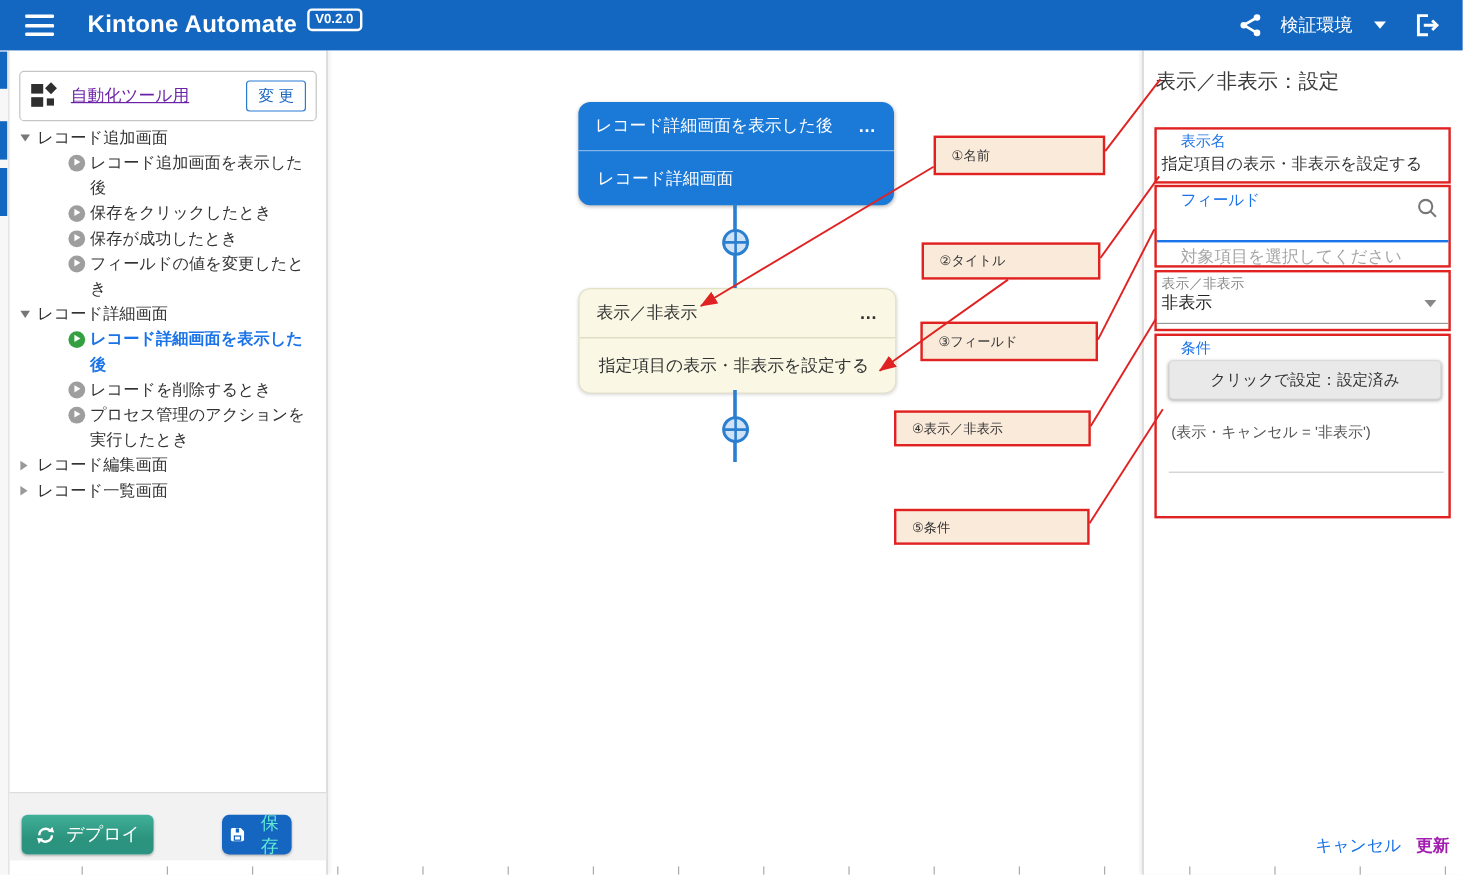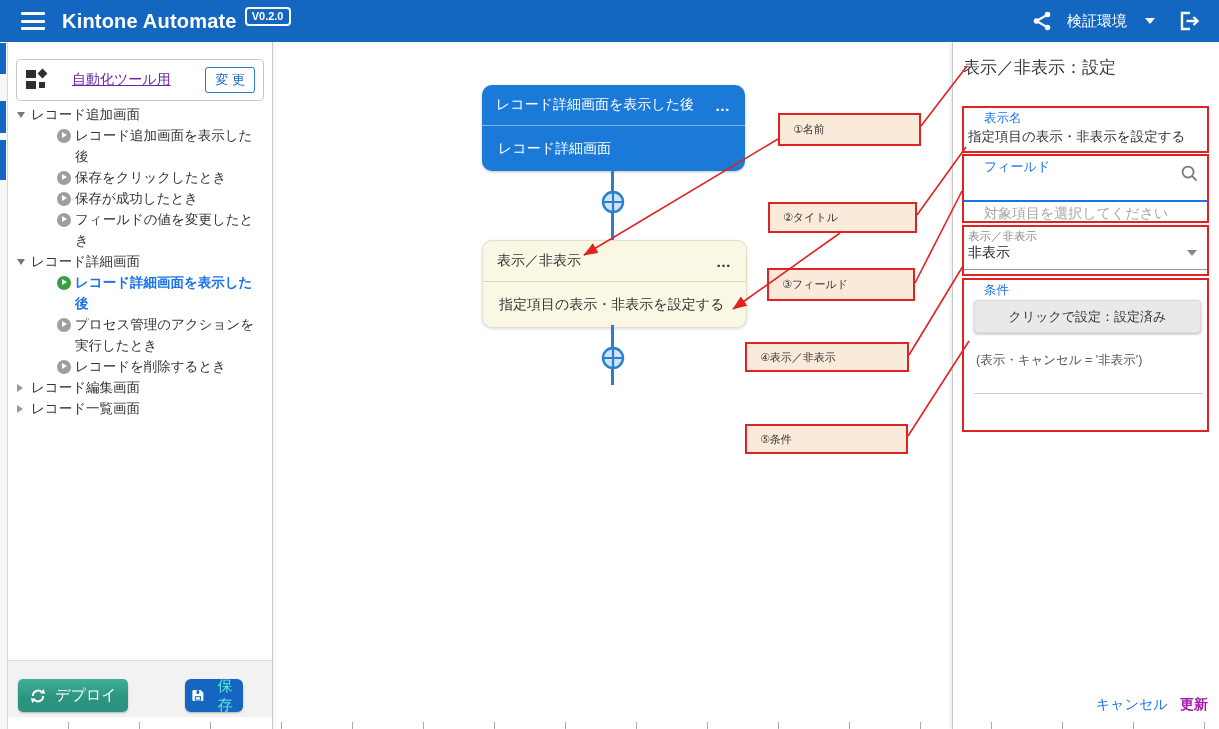--- a/index.html
+++ b/index.html
@@ -4,39 +4,39 @@
 <style>
   html,body{margin:0;padding:0;}
   body{
     position:relative;width:1219px;height:729px;overflow:hidden;background:#fff;
     font-family:"Liberation Sans","DejaVu Sans",sans-serif;color:#333;
   }
   
   .header{position:absolute;left:0;top:0;width:1219px;height:42px;background:#1467c0;display:flex;align-items:center;z-index:60;}
   .hamburger{width:24px;height:18px;margin-left:21px;display:flex;flex-direction:column;justify-content:space-between;cursor:pointer;}
   .hamburger span{display:block;height:3px;background:#fff;border-radius:1px;}
-  .app-title{color:#fff;font-size:20px;font-weight:bold;margin-left:17px;letter-spacing:.2px;}
+  .app-title{color:#fff;font-size:20px;font-weight:bold;margin-left:28px;letter-spacing:.2px;}
   .version-badge{color:#fff;font-size:11px;font-weight:bold;border:2px solid #fff;border-radius:4px;padding:0 5px;line-height:15px;margin-left:8px;position:relative;top:-5px;}
   .header-right{margin-left:auto;display:flex;align-items:center;gap:14px;margin-right:18px;}
   .env-label{color:#fff;font-size:15px;}
   .caret-down-w{width:0;height:0;border-left:5px solid transparent;border-right:5px solid transparent;border-top:6px solid #fff;margin-left:2px;}
   .icon-btn{display:flex;align-items:center;justify-content:center;cursor:pointer;}
   
   .leftstrip{position:absolute;left:0;top:42px;width:7px;height:687px;background:#f7f7f7;border-right:1px solid #d8d8d8;z-index:5;}
   .leftstrip .blk{position:absolute;left:0;width:6px;background:#1467c0;}
   
   .sidebar{position:absolute;left:8px;top:42px;width:264px;height:687px;background:#fff;border-right:1px solid #c9c9c9;box-shadow:2px 0 3px rgba(0,0,0,.06);z-index:10;}
   .app-selector{position:absolute;left:8px;top:17px;width:246px;height:40px;border:1px solid #c5c5c5;border-radius:4px;display:flex;align-items:center;background:#fff;}
   .app-icon{width:22px;height:22px;position:relative;margin-left:9px;flex:0 0 22px;}
   .app-icon i{position:absolute;background:#2f2f2f;}
   .app-icon .s1{left:0;top:1px;width:10px;height:8px;}
   .app-icon .s2{left:0;top:12px;width:10px;height:8px;}
   .app-icon .s3{left:13px;top:1px;width:7px;height:7px;transform:rotate(45deg);}
   .app-icon .s4{left:13px;top:13px;width:6px;height:6px;}
-  .app-link{color:#6c22a6;font-size:14px;text-decoration:underline;margin-left:24px;white-space:nowrap;cursor:pointer;}
+  .app-link{color:#6c22a6;font-size:14px;text-decoration:underline;margin-left:11px;white-space:nowrap;cursor:pointer;}
   .change-btn{margin-left:auto;margin-right:8px;border:1px solid #2a7bd2;color:#1a66c0;background:#fff;border-radius:3px;font-size:13px;padding:3px 9px;cursor:pointer;white-space:nowrap;}
   .tree{position:absolute;left:0;top:62px;width:264px;font-size:13.5px;line-height:21px;}
   .tree-row{display:flex;align-items:flex-start;cursor:pointer;}
   .tree-row.group{padding-left:9px;}
   .tree-row.item{padding-left:49px;}
   .tw{width:11px;flex:0 0 11px;display:flex;align-items:center;height:21px;}
   .tri-open{width:0;height:0;border-left:4.5px solid transparent;border-right:4.5px solid transparent;border-top:6px solid #777;}
   .tri-closed{width:0;height:0;border-top:4.5px solid transparent;border-bottom:4.5px solid transparent;border-left:6px solid #999;}
   .play{width:14px;height:14px;border-radius:50%;background:#9e9e9e;flex:0 0 14px;margin:3.5px 4px 0 0;position:relative;}
   .play::after{content:"";position:absolute;left:5px;top:3.5px;width:0;height:0;border-top:3.5px solid transparent;border-bottom:3.5px solid transparent;border-left:5px solid #fff;}
@@ -180,25 +180,25 @@
           <span class="tri-open"></span>
         </span>
       <span class="tree-label">レコード詳細画面</span>
     </div>
     <div class="tree-row item selected">
       <span class="play green"></span>
       <span class="tree-label">レコード詳細画面を表示した後</span>
     </div>
     <div class="tree-row item">
       <span class="play"></span>
+      <span class="tree-label">レコードを削除するとき</span>
+    </div>
+    <div class="tree-row item">
+      <span class="play"></span>
       <span class="tree-label">プロセス管理のアクションを実行したとき</span>
-    </div>
-    <div class="tree-row item">
-      <span class="play"></span>
-      <span class="tree-label">レコードを削除するとき</span>
     </div>
     <div class="tree-row group">
       <span class="tw">
           <span class="tri-closed"></span>
         </span>
       <span class="tree-label">レコード編集画面</span>
     </div>
     <div class="tree-row group">
       <span class="tw">
           <span class="tri-closed"></span>

